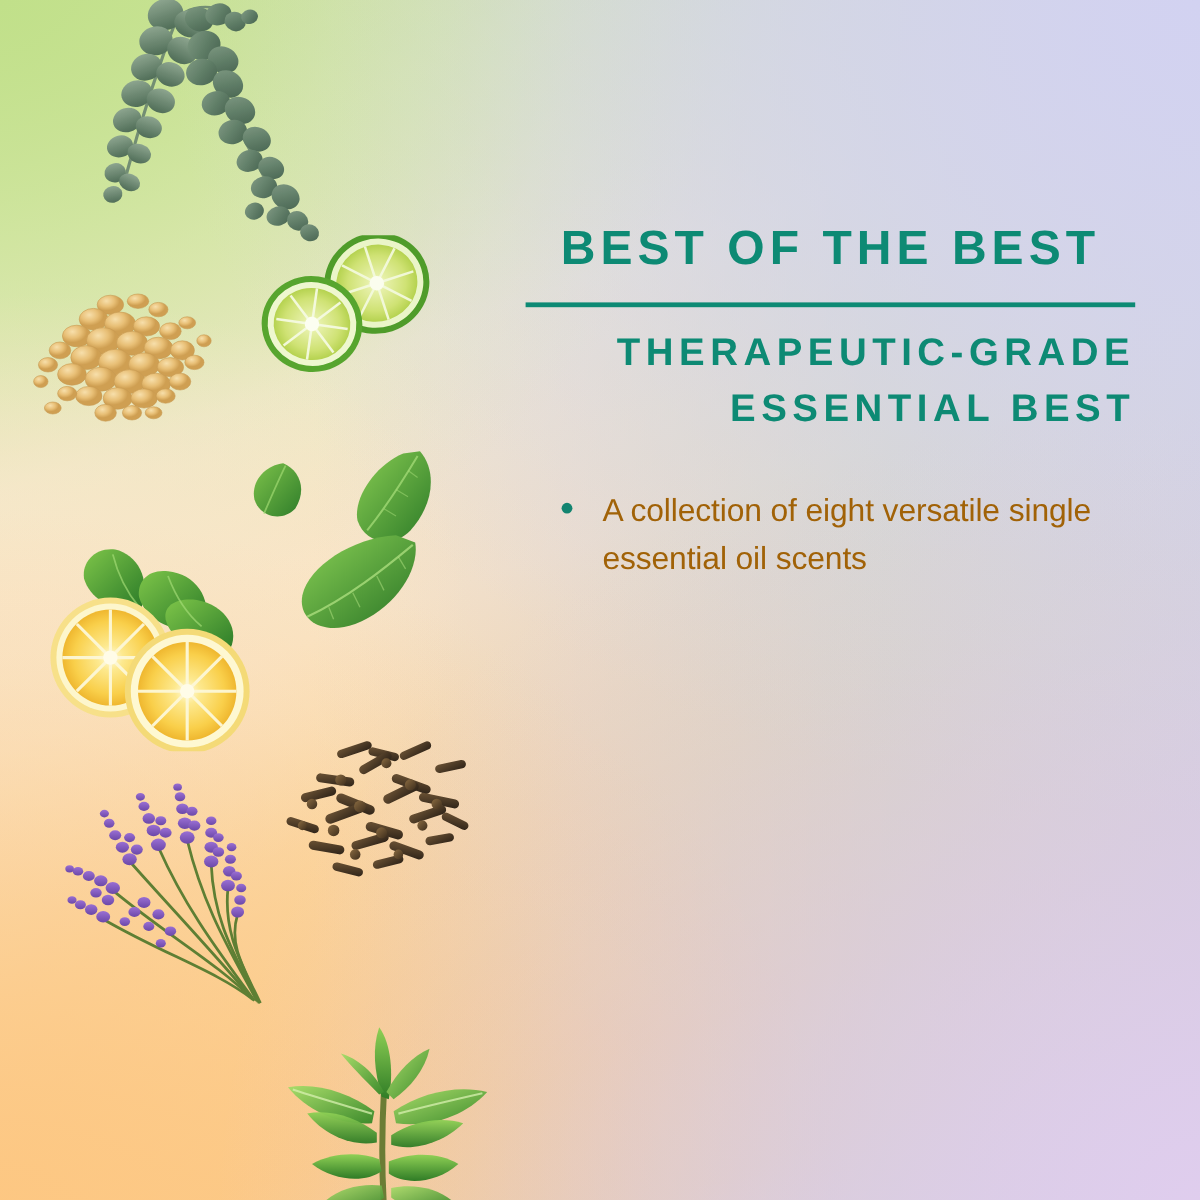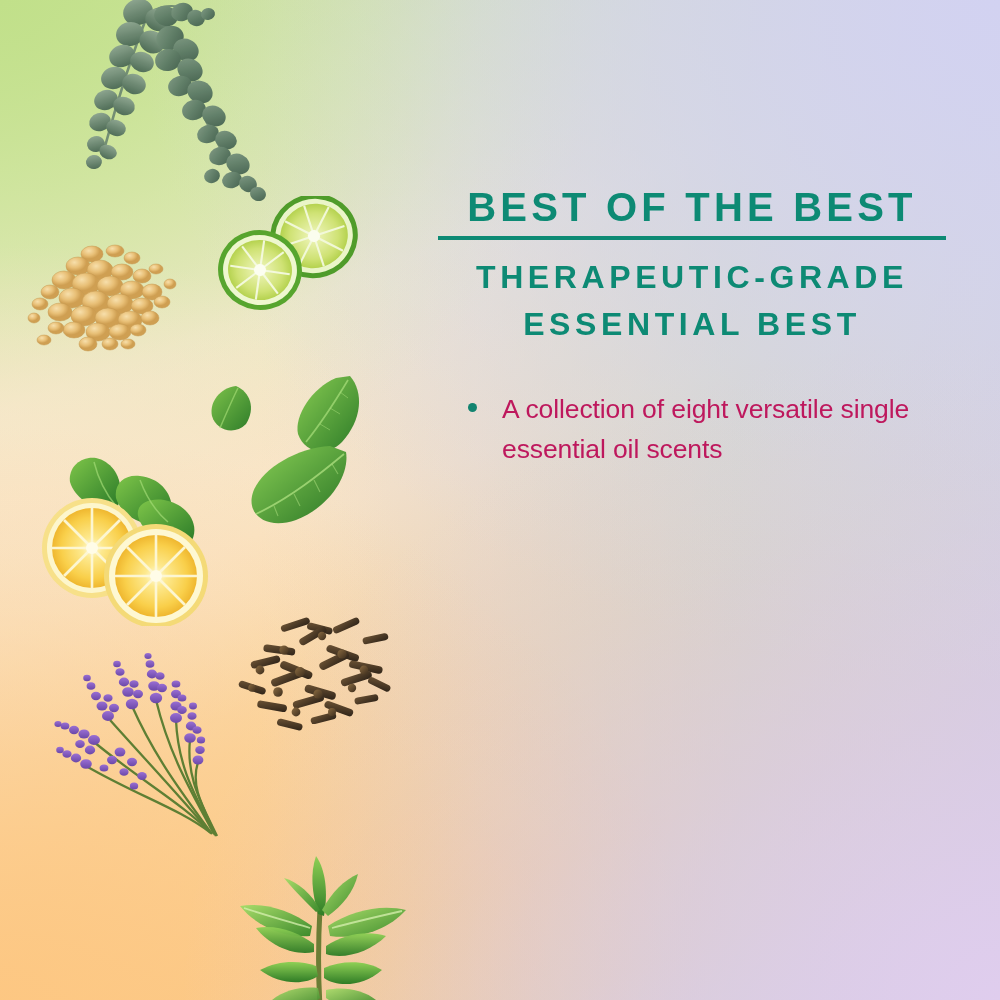--- a/index.html
+++ b/index.html
@@ -97,47 +97,47 @@
   }
 
   .headline-main {
     font-size: 40px;
     font-weight: 700;
     letter-spacing: 4.2px;
     color: #0d8a74;
     text-align: center;
     line-height: 1.08;
     white-space: nowrap;
-    padding-bottom: 7px;
+    padding-bottom: 23px;
     border-bottom: 4px solid #0d8a74;
     width: 508px;
   }
 
   .headline-sub {
     margin-top: 14px;
     font-size: 32px;
     font-weight: 700;
     letter-spacing: 4.6px;
     color: #0d8a74;
-    text-align: center;
+    text-align: right;
     line-height: 1.45;
     width: 508px;
   }
   .headline-sub .sub-line { display: block; white-space: nowrap; }
 
   .bullets {
     margin-top: 42px;
     margin-left: 22px;
     list-style: none;
   }
   .bullet {
     position: relative;
     padding-left: 42px;
     margin-bottom: 36px;
-    color: #be185d;
+    color: #a16207;
     font-size: 26.5px;
     line-height: 1.52;
     font-weight: 400;
     letter-spacing: -0.1px;
     max-width: 470px;
   }
   .bullet:last-child { margin-bottom: 0; }
   .bullet-dot {
     position: absolute;
     left: 8px;

